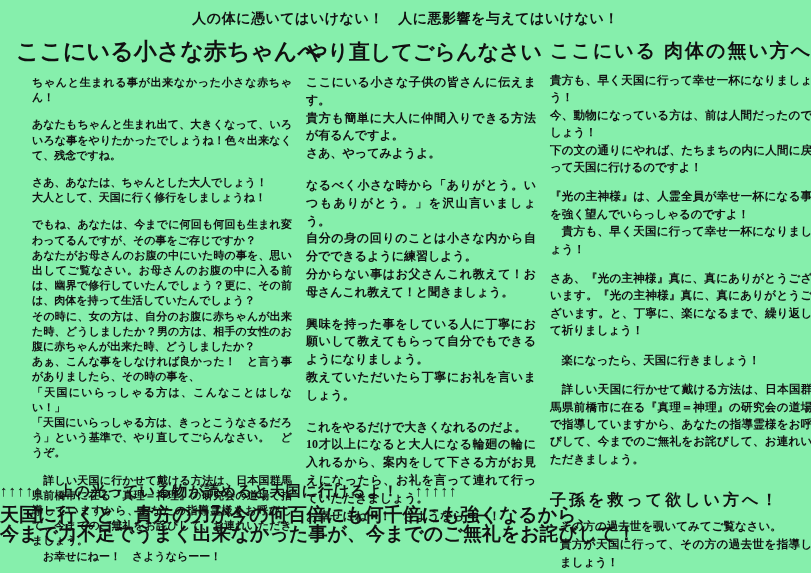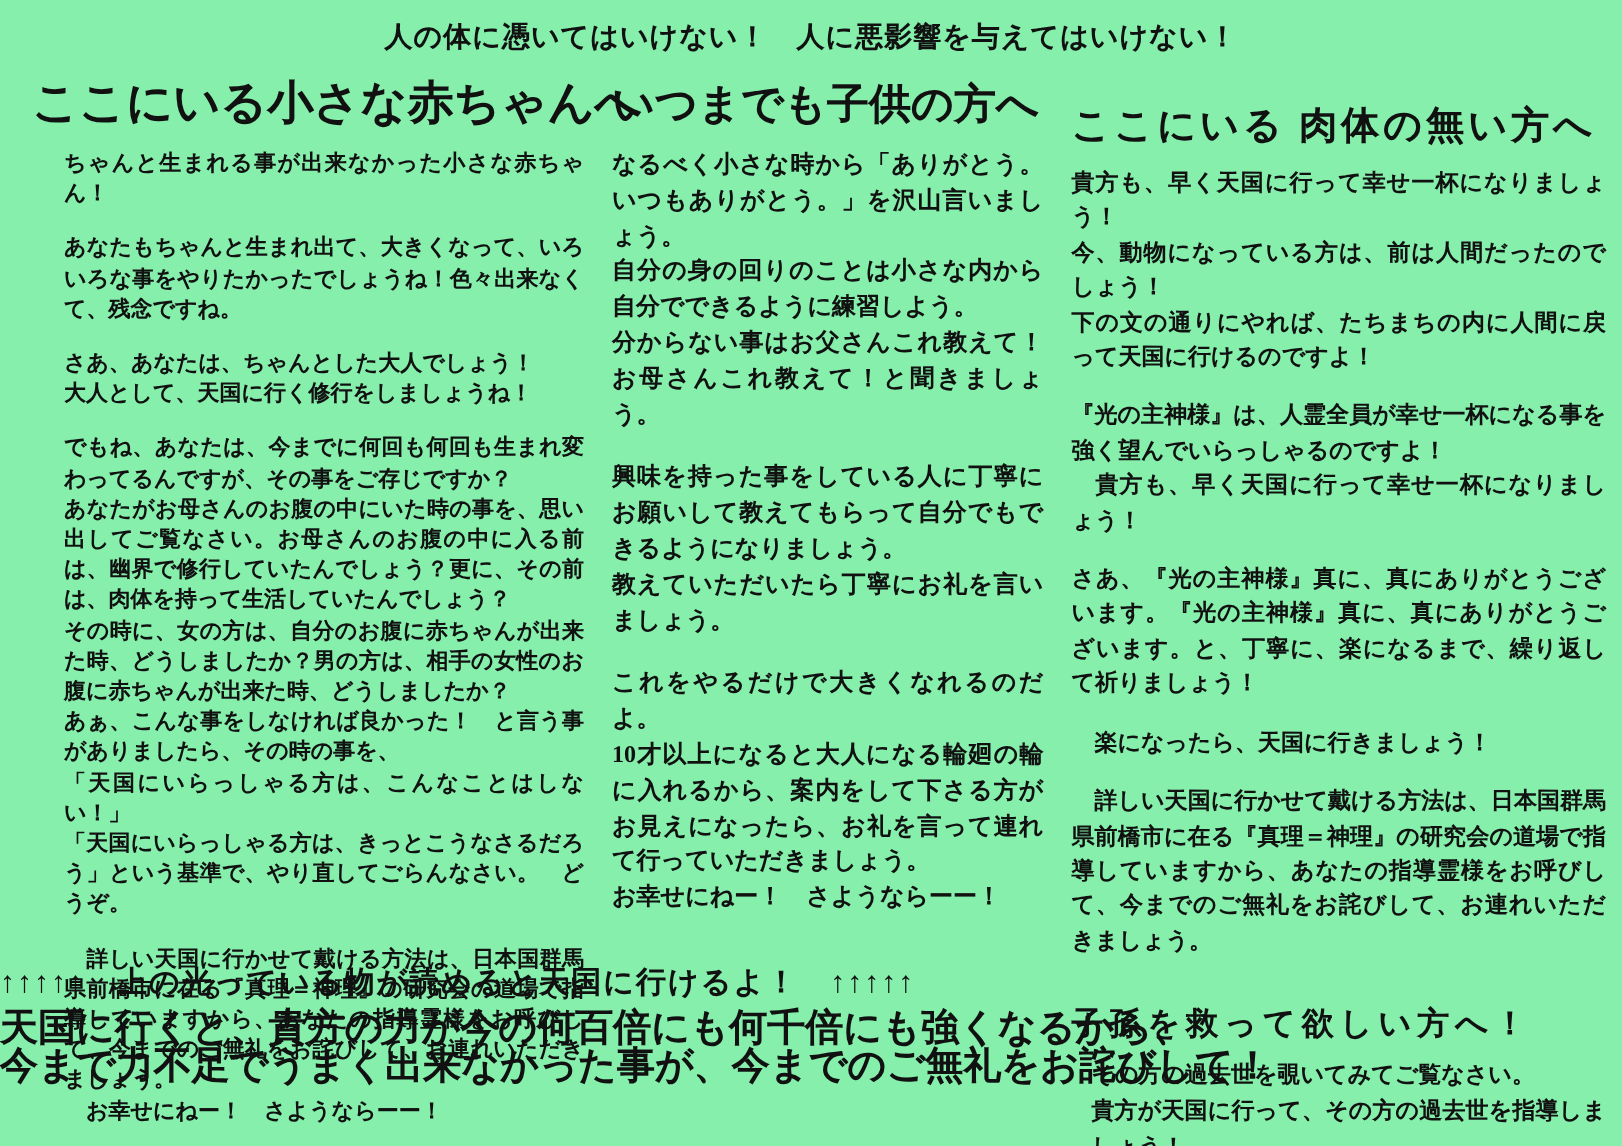--- a/index.html
+++ b/index.html
@@ -29,21 +29,21 @@
   .col{box-sizing:border-box;}
   .col-left{width:276px;}
   .col-mid{width:230px;}
   .col-right{width:285px;}
   h1{
     margin:6px 0 8px 0;
     font-size:23px;
     white-space:nowrap;
   }
   .col-mid h1{font-size:21px;margin-top:8px;}
-  .col-right h1{font-size:19px;letter-spacing:2px;margin-top:20px;}
+  .col-right h1{font-size:19px;letter-spacing:2px;margin-top:8px;}
   p{
     margin:0 0 11px 0;
     white-space:pre-line;
     text-align:justify;
   }
   .col-left p{font-size:11px;line-height:15.2px;margin-bottom:7px;margin-left:16px;}
   .col-left p.gap{margin-bottom:12px;}
   .col-mid p{font-size:12px;line-height:17.8px;margin-bottom:14px;}
   .col-right p{font-size:11.5px;line-height:17.4px;margin-bottom:9px;}
   .col-right p.gap{margin-bottom:12px;}
@@ -82,21 +82,24 @@
 あなたがお母さんのお腹の中にいた時の事を、思い出してご覧なさい。お母さんのお腹の中に入る前は、幽界で修行していたんでしょう？更に、その前は、肉体を持って生活していたんでしょう？
 その時に、女の方は、自分のお腹に赤ちゃんが出来た時、どうしましたか？男の方は、相手の女性のお腹に赤ちゃんが出来た時、どうしましたか？
 あぁ、こんな事をしなければ良かった！　と言う事がありましたら、その時の事を、
 「天国にいらっしゃる方は、こんなことはしない！」
 「天国にいらっしゃる方は、きっとこうなさるだろう」という基準で、やり直してごらんなさい。　どうぞ。</p>
       <p>　詳しい天国に行かせて戴ける方法は、日本国群馬県前橋市に在る『真理＝神理』の研究会の道場で指導していますから、あなたの指導霊様をお呼びして、今までのご無礼をお詫びして、お連れいただきましょう。
 　お幸せにねー！　さようならーー！</p>
     </section>
 
     <section class="col col-mid">
-      <h1>いつまでも子供の方へ</h1>
+      <h1>やり直してごらんなさい</h1>
+      <p>ここにいる小さな子供の皆さんに伝えます。
+貴方も簡単に大人に仲間入りできる方法が有るんですよ。
+さあ、やってみようよ。</p>
       <p>なるべく小さな時から「ありがとう。いつもありがとう。」を沢山言いましょう。
 自分の身の回りのことは小さな内から自分でできるように練習しよう。
 分からない事はお父さんこれ教えて！お母さんこれ教えて！と聞きましょう。</p>
       <p>興味を持った事をしている人に丁寧にお願いして教えてもらって自分でもできるようになりましょう。
 教えていただいたら丁寧にお礼を言いましょう。</p>
       <p>これをやるだけで大きくなれるのだよ。
 10才以上になると大人になる輪廻の輪に入れるから、案内をして下さる方がお見えになったら、お礼を言って連れて行っていただきましょう。
 お幸せにねー！　さようならーー！</p>
     </section>
 

